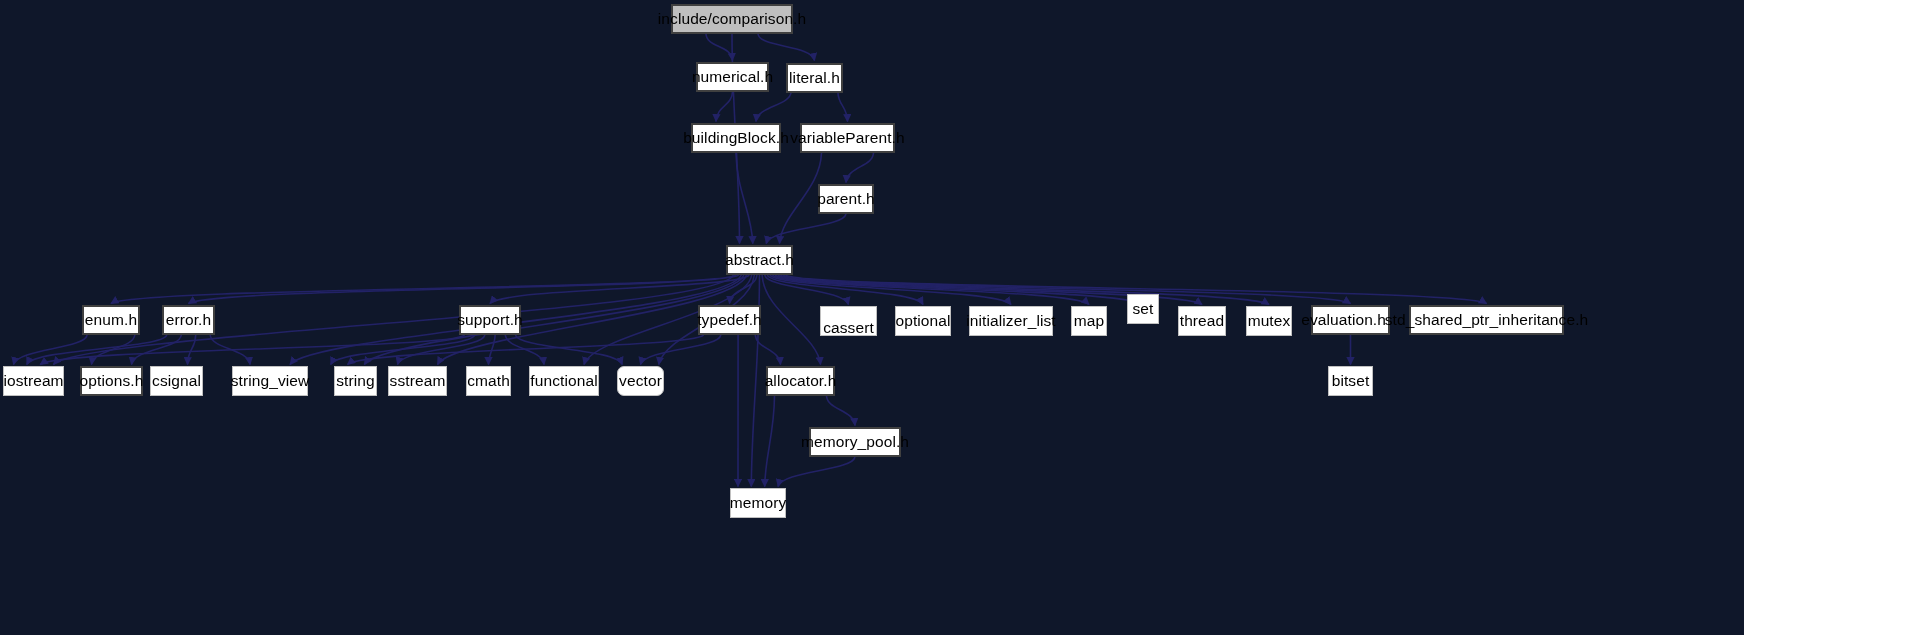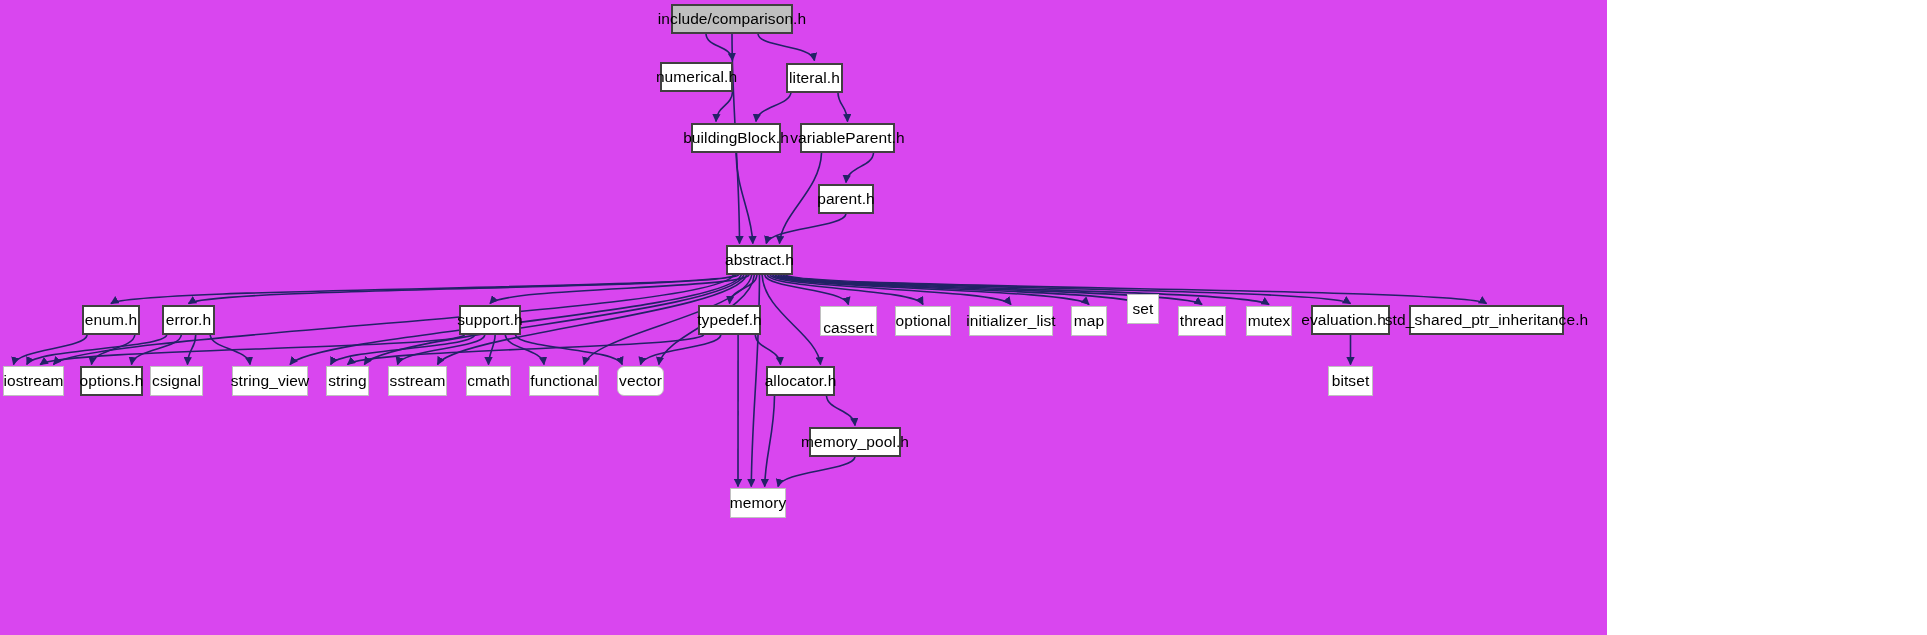--- a/index.html
+++ b/index.html
@@ -3,23 +3,23 @@
 <meta charset="utf-8">
 <title>include/comparison.h include dependency graph</title>
 <style>
   html, body {
     margin: 0;
     padding: 0;
     background: #ffffff;
   }
   #graph-root {
     position: relative;
-    width: 1607px;
+    width: 1744px;
     height: 635px;
-    background: #d946ef;
+    background: #0f172a;
     font-family: "Liberation Sans", "DejaVu Sans", sans-serif;
     overflow: hidden;
   }
   #edge-layer {
     position: absolute;
     left: 0;
     top: 0;
     width: 1927px;
     height: 635px;
     pointer-events: none;
@@ -114,21 +114,21 @@
         <path d="M 826.5 396.0 C 827.5 410.0, 853.4 409.5, 855.0 425.5" marker-end="url(#arrow)"></path>
         <path d="M 774.5 396.0 C 774.2 434.0, 765.2 455.7, 764.7 486.5" marker-end="url(#arrow)"></path>
         <path d="M 855.0 457.0 C 852.3 471.0, 782.2 470.5, 778.0 486.5" marker-end="url(#arrow)"></path>
         <path d="M 1350.5 335.0 C 1350.5 345.3, 1350.5 354.2, 1350.5 364.5" marker-end="url(#arrow)"></path>
       </g>
   </svg>
   <div id="node-layer">
       <div class="node root" style="left: 671px; top: 4px; width: 122px;">
         <span class="node-label">include/comparison.h</span>
       </div>
-      <div class="node local" style="left: 660px; top: 62px; width: 73px; text-align: center;">
+      <div class="node local" style="left: 696px; top: 62px; width: 73px; text-align: center;">
         <span class="node-label">numerical.h</span>
       </div>
       <div class="node local" style="left: 786px; top: 63px; width: 57px;">
         <span class="node-label">literal.h</span>
       </div>
       <div class="node local" style="left: 691px; top: 123px; width: 90px;">
         <span class="node-label">buildingBlock.h</span>
       </div>
       <div class="node local" style="left: 800px; top: 123px; width: 95px;">
         <span class="node-label">variableParent.h</span>
@@ -183,21 +183,21 @@
       </div>
       <div class="node local" style="left: 80px; top: 366px; width: 63px;">
         <span class="node-label">options.h</span>
       </div>
       <div class="node system" style="left: 150px; top: 366px; width: 53px;">
         <span class="node-label">csignal</span>
       </div>
       <div class="node system" style="left: 232px; top: 366px; width: 76px;">
         <span class="node-label">string_view</span>
       </div>
-      <div class="node system" style="left: 326px; top: 366px; width: 43px; justify-content: center;">
+      <div class="node system" style="left: 334px; top: 366px; width: 43px; justify-content: center;">
         <span class="node-label">string</span>
       </div>
       <div class="node system" style="left: 388px; top: 366px; width: 59px;">
         <span class="node-label">sstream</span>
       </div>
       <div class="node system" style="left: 466px; top: 366px; width: 45px;">
         <span class="node-label">cmath</span>
       </div>
       <div class="node system" style="left: 529px; top: 366px; width: 70px;">
         <span class="node-label">functional</span>

